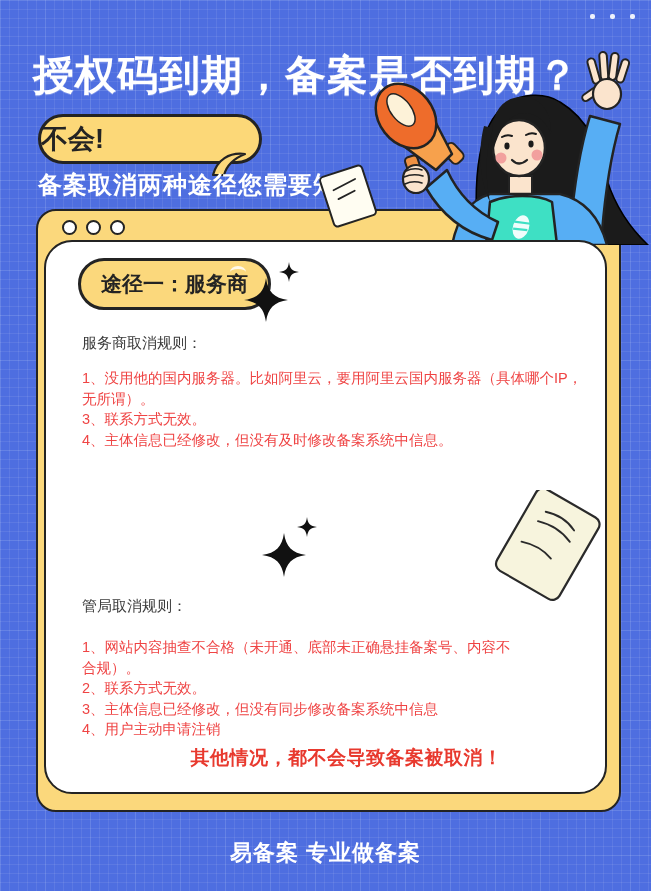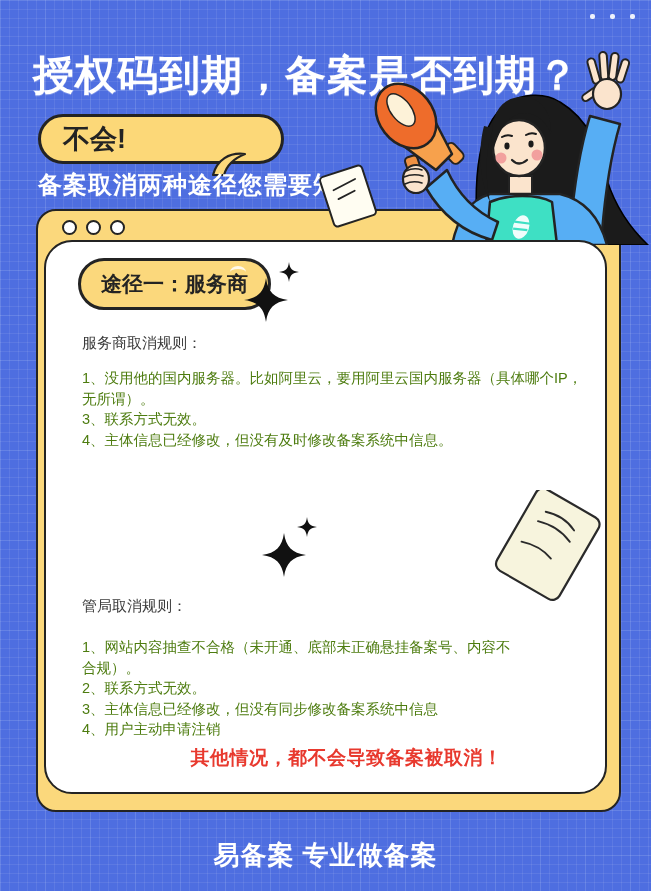--- a/index.html
+++ b/index.html
@@ -22,21 +22,21 @@
   .title{
     left:33px;top:48px;width:600px;color:#ffffff;
     font-size:41px;font-weight:700;letter-spacing:1px;z-index:1;
     text-shadow:0 1px 0 rgba(255,255,255,.25);white-space:nowrap;
   }
   
   .pill-no{
     left:38px;top:114px;width:218px;height:44px;
     background:#fcd878;border:3px solid #232323;border-radius:26px;
     color:#232323;font-size:27px;font-weight:800;
-    line-height:44px;padding-left:22px;z-index:1;
+    line-height:44px;z-index:1;
   }
   .swoosh{left:210px;top:150px;z-index:1;}
   .subtitle{
     left:38px;top:169px;color:#ffffff;font-size:24px;font-weight:800;
     letter-spacing:1px;z-index:1;white-space:nowrap;
   }
   
   .card-outer{
     left:36px;top:209px;width:585px;height:603px;
     background:#fbd87c;border:2px solid #232323;border-radius:20px;
@@ -62,31 +62,31 @@
     content:"";position:absolute;top:5px;right:22px;width:16px;height:9px;
     border-top:3px solid rgba(255,255,255,.85);border-radius:50%;
   }
   .badge1{left:32px;top:16px;}
   .badge2{left:26px;top:271px;}
   .sparkles1{position:absolute;left:198px;top:18px;}
   .sparkles2{position:absolute;left:216px;top:273px;}
   .heading{position:absolute;left:36px;color:#3a3a3a;font-size:15px;font-weight:500;}
   .heading1{top:92px;}
   .heading2{top:355px;}
-  .list{position:absolute;left:36px;color:#4d7c0f;font-size:14.5px;line-height:20.5px;font-weight:500;}
+  .list{position:absolute;left:36px;color:#ef4444;font-size:14.5px;line-height:20.5px;font-weight:500;}
   .list1{top:126px;width:508px;}
   .list2{top:395px;width:442px;}
   .warning{
     position:absolute;left:0;right:0;top:503px;text-align:center;
     color:#e8392e;font-size:19px;font-weight:800;letter-spacing:.5px;padding-left:42px;
   }
   .paper-big{position:absolute;top:248px;right:-10px;}
   .footer{
     left:0;top:838px;width:651px;text-align:center;color:#ffffff;
-    font-size:26px;font-weight:800;letter-spacing:1px;z-index:1;
+    font-size:22px;font-weight:800;letter-spacing:1px;z-index:1;
   }
 </style>
 </head>
 <body>
 
 <div class="abs ellipsis">
     <span></span>
     <span></span>
     <span></span>
   </div>

